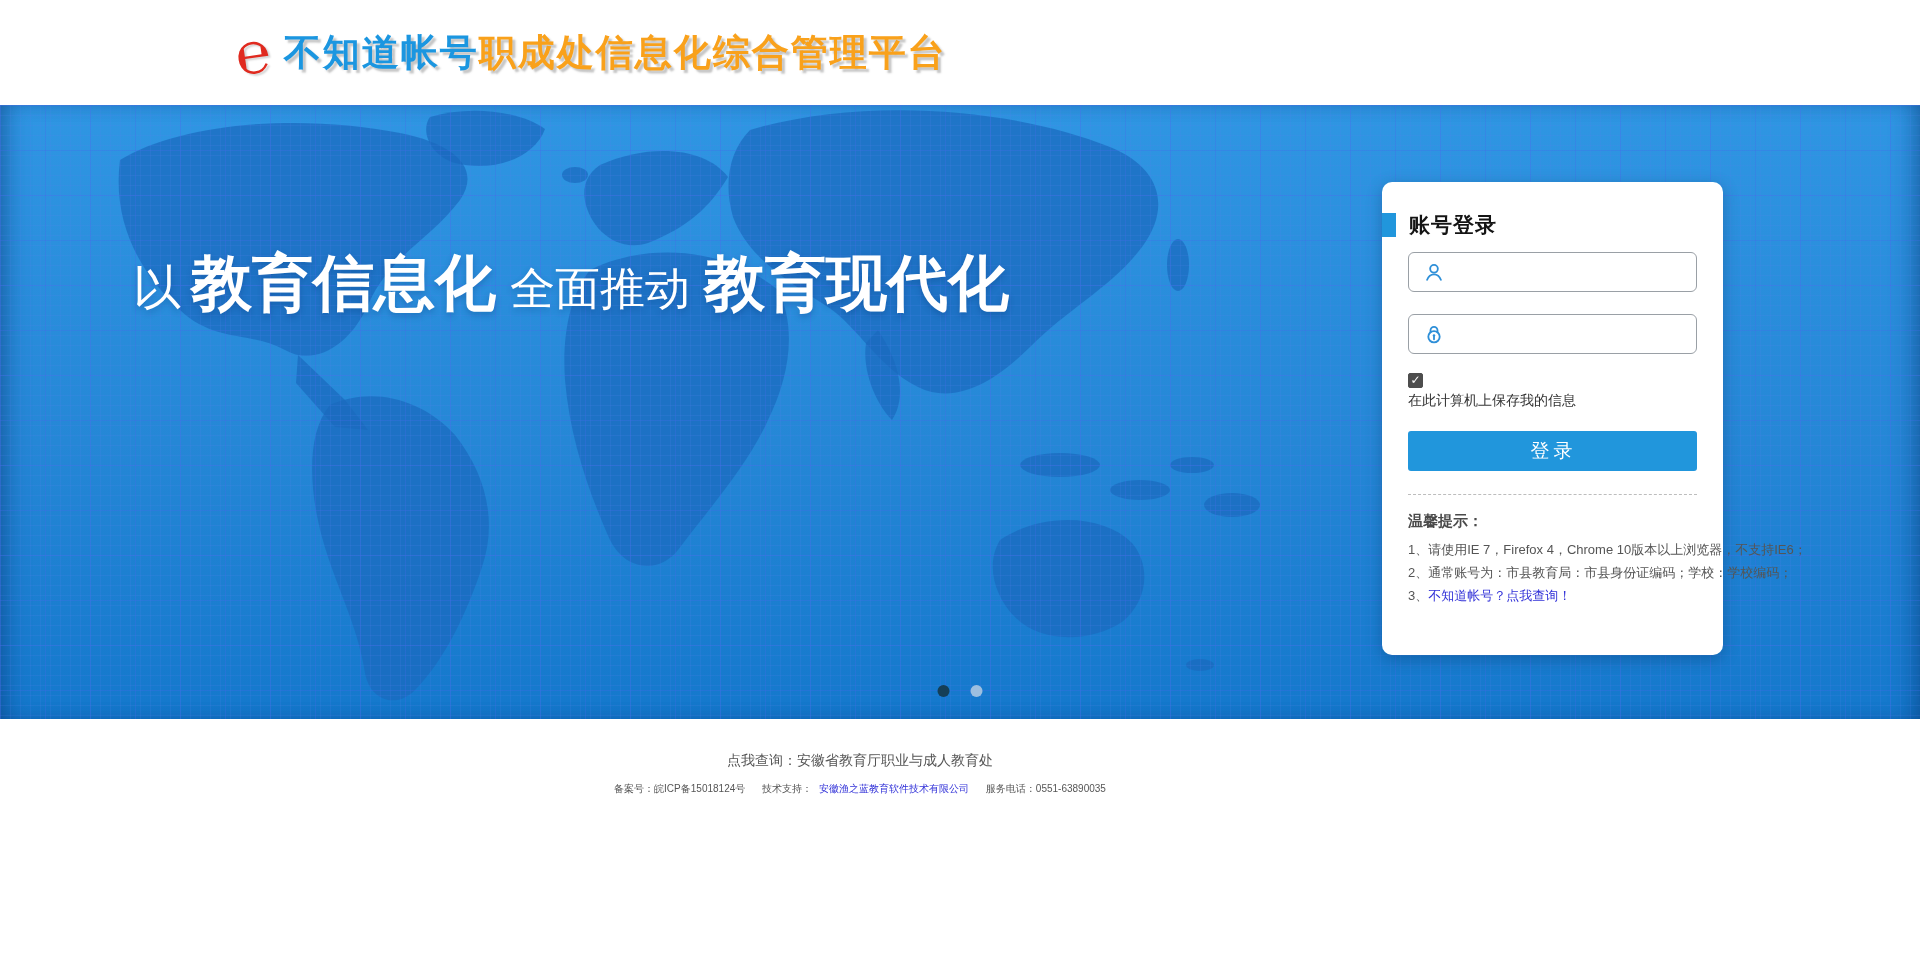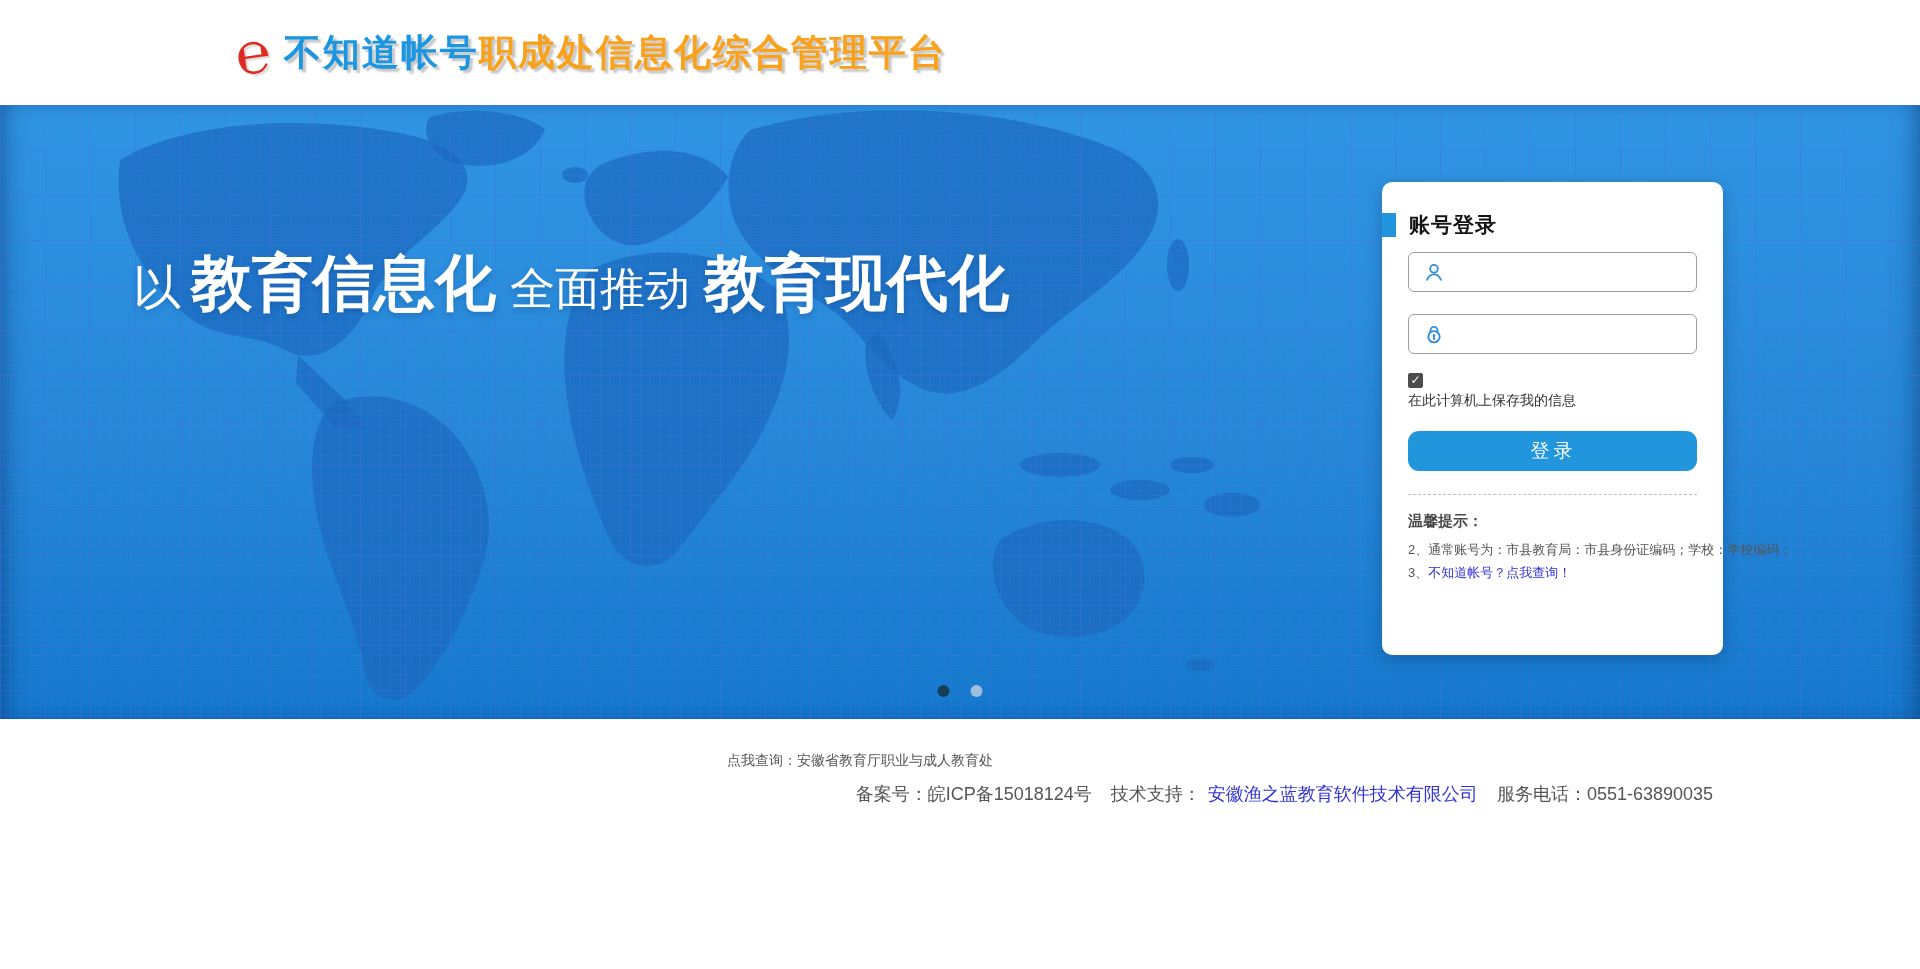--- a/index.html
+++ b/index.html
@@ -49,38 +49,38 @@
   .field input{flex:1 1 auto;min-width:0;height:100%;border:none;outline:none;background:transparent;
                font-size:16px;color:#333;font-family:inherit;}
   .remember{margin-top:16px;}
   .checkbox{display:inline-flex;width:15px;height:15px;border-radius:2px;background:#fff;
             border:1px solid #8a8a8a;color:#fff;font-size:12px;align-items:center;
             justify-content:center;line-height:1;cursor:pointer;box-sizing:border-box;}
   .checkbox.checked{background:#4d4d4d;border-color:#4d4d4d;}
   .checkbox:not(.checked) .check-glyph{visibility:hidden;}
   .remember-label{margin-top:4px;font-size:14px;color:#333;}
   .login-btn{display:block;width:100%;margin-top:21px;height:40px;background:#2196dc;color:#fff;
-             border:none;border-radius:11px;font-size:19px;letter-spacing:4px;cursor:pointer;
+             border:none;border-radius:3px;font-size:19px;letter-spacing:4px;cursor:pointer;
              font-family:inherit;padding-left:8px;}
   .dashed-divider{margin-top:23px;border-top:1px dashed #bdbdbd;height:0;}
   .tips-title{margin-top:17px;font-size:15px;font-weight:bold;color:#4a4a4a;}
   .tips{margin-top:7px;font-size:13px;color:#555;}
   .tip{line-height:23px;white-space:nowrap;}
   .tip-link{color:#3232d8;text-decoration:none;cursor:pointer;}
 
   
   .dots{position:absolute;z-index:3;bottom:22px;left:50%;transform:translateX(-50%);
         display:flex;gap:21px;}
   .dot{width:12px;height:12px;border-radius:50%;background:#9dbfe0;cursor:pointer;}
   .dot.active{background:#153f57;}
 
   
   .footer{position:absolute;top:719px;left:0;width:1720px;text-align:center;color:#555;}
   .f-line1{margin-top:33px;font-size:14px;}
-  .f-line2{margin-top:12px;font-size:18px;text-align:right;}
+  .f-line2{margin-top:12px;font-size:10px;}
   .f-line2 .f-seg{margin:0 7px;}
   .f-link{color:#3232d8;text-decoration:none;cursor:pointer;margin-right:7px;}
 </style>
 </head>
 <body>
 
 <div class="page">
 
   <div class="header">
     <span class="logo">℮</span>
@@ -144,20 +144,21 @@
           </span>
         <div class="remember-label">在此计算机上保存我的信息</div>
       </div>
 
       <button class="login-btn">登录</button>
 
       <div class="dashed-divider"></div>
 
       <div class="tips-title">温馨提示：</div>
       <div class="tips">
+        <div class="tip"><span>1、请使用IE 7，Firefox 4，Chrome 10版本以上浏览器，不支持IE6；</span></div>
         <div class="tip"><span>2、通常账号为：市县教育局：市县身份证编码；学校：学校编码；</span></div>
         <div class="tip"><span>3、</span><a class="tip-link">不知道帐号？点我查询！</a></div>
       </div>
     </div>
 
     <div class="dots">
       <span class="dot active"></span>
       <span class="dot"></span>
     </div>
   </div>

